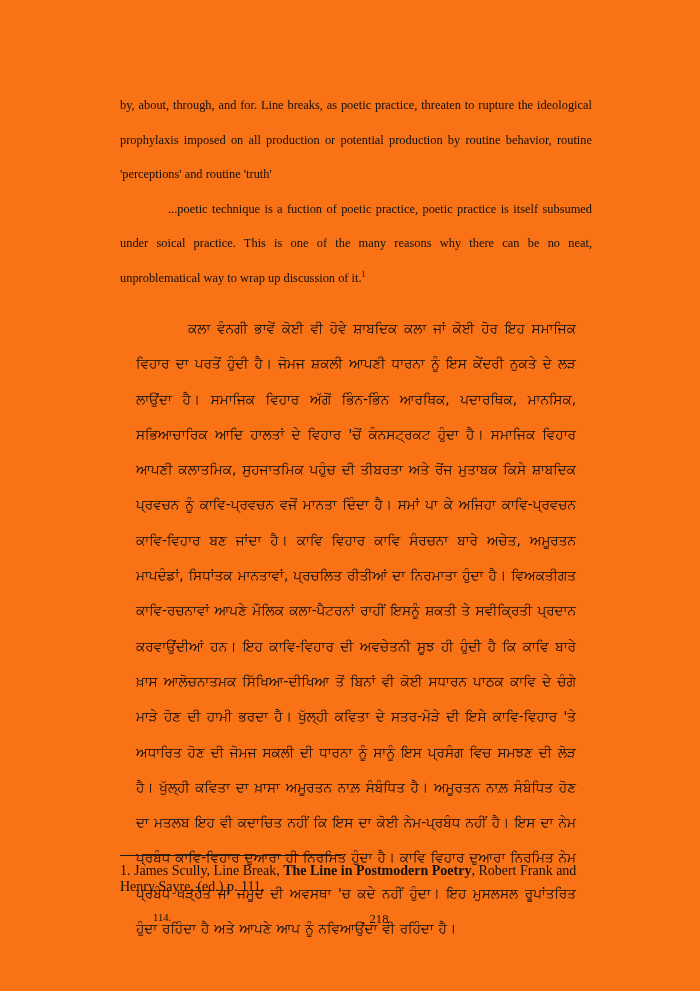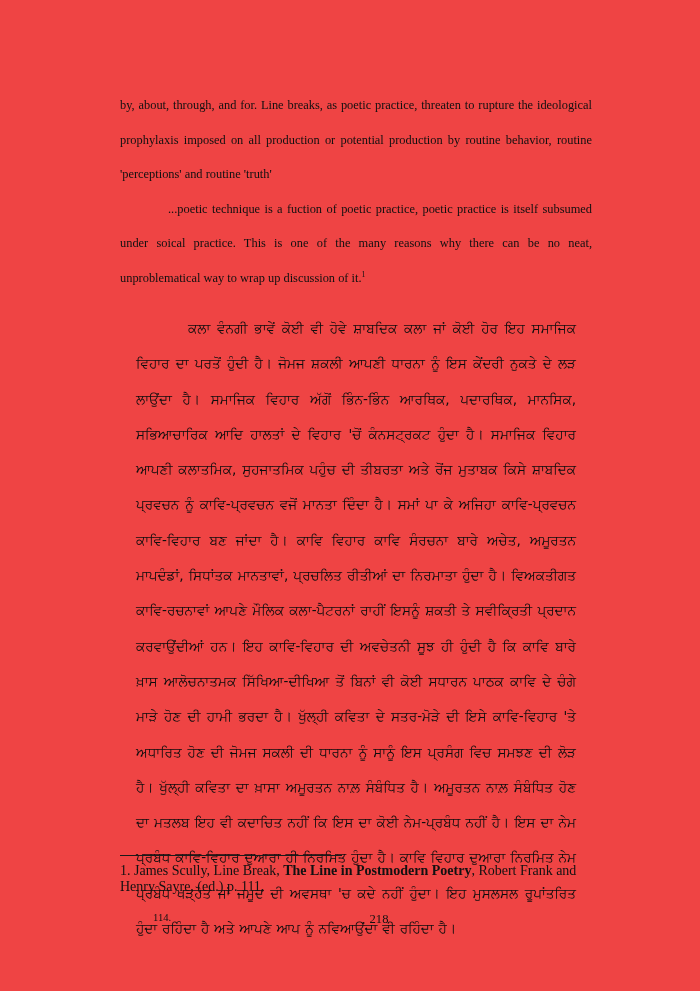--- a/index.html
+++ b/index.html
@@ -4,21 +4,21 @@
 <style>
   html, body {
     margin: 0;
     padding: 0;
     background: #ffffff;
   }
   .page {
     position: relative;
     width: 700px;
     height: 991px;
-    background: #ef4444;
+    background: #f97316;
     overflow: hidden;
     box-sizing: border-box;
   }
   .content {
     position: absolute;
     left: 120px;
     top: 88px;
     width: 472px;
   }
 

